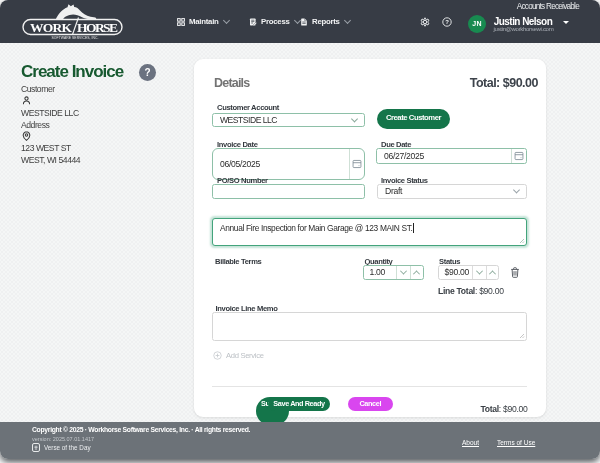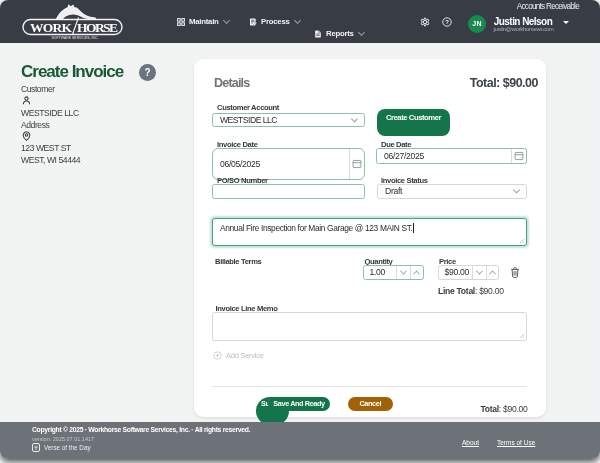--- a/index.html
+++ b/index.html
@@ -5,21 +5,21 @@
 * { margin:0; padding:0; box-sizing:border-box; }
 body { width:600px; height:463px; background:#fff; font-family:"Liberation Sans", sans-serif; overflow:hidden; }
 #app { position:relative; width:600px; height:459px; background-color:#eff0f1; background-image:radial-gradient(#f8f9f9 0.55px, rgba(248,249,249,0) 1px), radial-gradient(#f8f9f9 0.55px, rgba(248,249,249,0) 1px); background-size:4px 4px; background-position:0 0, 2px 2px; border-radius:8px; box-shadow:0 3px 7px rgba(32,37,43,.8); overflow:hidden; }
 
 #hdr { position:absolute; left:0; top:0; width:600px; height:43px; background:#373c45; }
 .acctrec { position:absolute; top:2px; right:21px; color:#eceef0; font-size:8.2px; letter-spacing:-.75px; }
 #logo { position:absolute; left:20px; top:3px; }
 .nav { position:absolute; top:0; height:43px; display:flex; align-items:center; color:#f2f3f4; font-size:7.8px; font-weight:bold; letter-spacing:-.25px; }
 .nav svg { margin-right:4px; }
 .caret { width:5px; height:5px; border-right:1.2px solid #9aa0a8; border-bottom:1.2px solid #9aa0a8; transform:rotate(45deg); margin-left:5px; margin-top:-3px; }
-#nav1 { left:177px; } #nav2 { left:249px; } #nav3 { left:314px;margin-top:12px; }
+#nav1 { left:177px; } #nav2 { left:249px; } #nav3 { left:300px; }
 .hicon { position:absolute; top:17px; }
 #gear { left:420px; } #help { left:441.5px; }
 #avatar { position:absolute; left:468px; top:15px; width:18px; height:18px; border-radius:50%; background:#188a50; color:#fff; font-size:7px; font-weight:bold; text-align:center; line-height:18px; letter-spacing:.3px; }
 #uname { position:absolute; left:487px; top:16px; width:72px; text-align:center; color:#fff; font-size:10px; font-weight:bold; letter-spacing:-.55px; }
 #uemail { position:absolute; left:485.5px; top:25px; width:76px; text-align:center; color:#a9aeb5; font-size:6.1px; letter-spacing:-.35px; }
 #ucaret { position:absolute; left:562.5px; top:20.5px; width:0; height:0; border-left:3px solid transparent; border-right:3px solid transparent; border-top:3.5px solid #fff; }
 
 #title { position:absolute; left:21px; top:62px; font-size:17px; font-weight:bold; color:#175930; letter-spacing:-1px; }
 #qmark { position:absolute; left:139px; top:64px; width:17px; height:17px; border-radius:50%; background:#6b7280; color:#fff; font-size:10px; font-weight:bold; text-align:center; line-height:17px; }
 .lline { position:absolute; left:21px; color:#3d3d3d; font-size:8.6px; letter-spacing:-.45px; }
@@ -140,21 +140,21 @@
 
   <div id="card">
     <div id="dtitle">Details</div>
     <div id="dtotal">Total: $90.00</div>
 
     <div class="lbl" style="left:23px; top:44px;">Customer Account</div>
     <div class="inp" style="left:18px; top:53.5px; width:153px; height:14.5px;">
         <span class="txt" style="letter-spacing:-.5px;">WESTSIDE LLC</span>
         <span class="chev"></span>
       </div>
-    <div class="btn" style="left:183px; top:50px; width:73px; height:27px; font-size:7.7px; line-height:17.5px; letter-spacing:-.45px;border-radius:8px;">Create Customer</div>
+    <div class="btn" style="left:183px; top:50px; width:73px; height:20px; font-size:7.7px; line-height:17.5px; letter-spacing:-.45px;">Create Customer</div>
 
     <div class="lbl" style="left:23px; top:80.5px;">Invoice Date</div>
     <div class="lbl" style="left:187px; top:80.5px;">Due Date</div>
     <div class="inp" style="left:18px; top:88.5px; width:153px; height:32px;border-radius:6px;">
         <span class="txt">06/05/2025</span>
       <span style="position:absolute; right:0; top:0; width:15px; height:100%; border-left:1px solid #cfe0d6; display:flex; align-items:center; justify-content:center;">
         <svg width="10" height="10" viewBox="0 0 14 14">
             <g fill="none" stroke="#76858f" stroke-width="1.1">
               <rect x="1.5" y="2" width="11" height="10" rx="1.2"></rect>
               <path d="M1.5 5.2 H12.5"></path>
@@ -187,21 +187,21 @@
     <div class="lbl" style="left:21px; top:150.5px;margin-top:19px;">Invoice Memo</div>
     <div class="inp" style="left:18px; top:158.5px; width:315px; height:28px; border:1.5px solid #43a47c; box-shadow:0 0 2px 1.5px rgba(87,175,139,.35); border-radius:3px;">
       <span style="position:absolute; left:7px; top:4px; font-size:8.4px; letter-spacing:-.35px; color:#2c2c2c; white-space:nowrap;">Annual Fire Inspection for Main Garage @ 123 MAIN ST.<span style="border-left:1px solid #222; margin-left:1px;">&nbsp;</span></span>
       <svg style="position:absolute; right:1px; bottom:1px;" width="6" height="6" viewBox="0 0 6 6">
           <path d="M5 1 L1 5 M5 3.5 L3.5 5" stroke="#9bb9a9" stroke-width=".8"></path>
         </svg>
     </div>
 
     <div class="lbl" style="left:21px; top:197.5px;">Billable Terms</div>
     <div class="lbl" style="left:170.5px; top:197.5px;">Quantity</div>
-    <div class="lbl" style="left:245px; top:197.5px;">Price</div>
+    <div class="lbl" style="left:245px; top:197.5px;">Status</div>
     <div class="spinbox" style="left:168.5px; top:205.5px; width:61px; height:15px;">
       <div class="spin-val" style="width:32px;">1.00</div>
       <div class="sbtn" style="width:14px;">
           <span class="sdown"></span>
         </div>
       <div class="sbtn" style="width:13px;">
           <span class="sup"></span>
         </div>
     </div>
     <div class="spinbox gray" style="left:243.5px; top:205.5px; width:61px; height:15px;">
@@ -235,21 +235,21 @@
           <circle cx="6" cy="6" r="5" fill="none" stroke="#c3c7cb" stroke-width="1"></circle>
           <path d="M6 3.5 V8.5 M3.5 6 H8.5" stroke="#c3c7cb" stroke-width="1"></path>
         </svg>
       Add Service
     </div>
 
     <div style="position:absolute; left:18px; top:327px; width:315px; border-top:1px solid #e4e4e4;"></div>
 
     <div class="btn" style="left:22.5px; top:338px; width:33.5px; height:28px; font-size:7.3px; line-height:13.5px; letter-spacing:-.4px;margin-left:39px;">Submit</div>
     <div class="btn" style="left:74px; top:338px; width:62px; height:13.5px; font-size:7.3px; line-height:13.5px; letter-spacing:-.4px;">Save And Ready</div>
-    <div class="btn" style="left:153.5px; top:338px; width:45.5px; height:13.5px; font-size:7.3px; line-height:13.5px; letter-spacing:-.4px; background:#a16207;">Cancel</div>
+    <div class="btn" style="left:153.5px; top:338px; width:45.5px; height:13.5px; font-size:7.3px; line-height:13.5px; letter-spacing:-.4px; background:#d946ef;">Cancel</div>
     <div style="position:absolute; right:18.5px; top:344.5px; font-size:8.6px; letter-spacing:-.3px; color:#3b4046;"><b>Total</b>: $90.00</div>
   </div>
 
   <div id="ftr">
     <div class="copy">Copyright © 2025 · Workhorse Software Services, Inc. · All rights reserved.</div>
     <div class="ver">version: 2025.07.01.1417</div>
     <div id="verse">
         <span class="vbox">✝</span>
         <span class="vtxt">Verse of the Day</span>
       </div>

